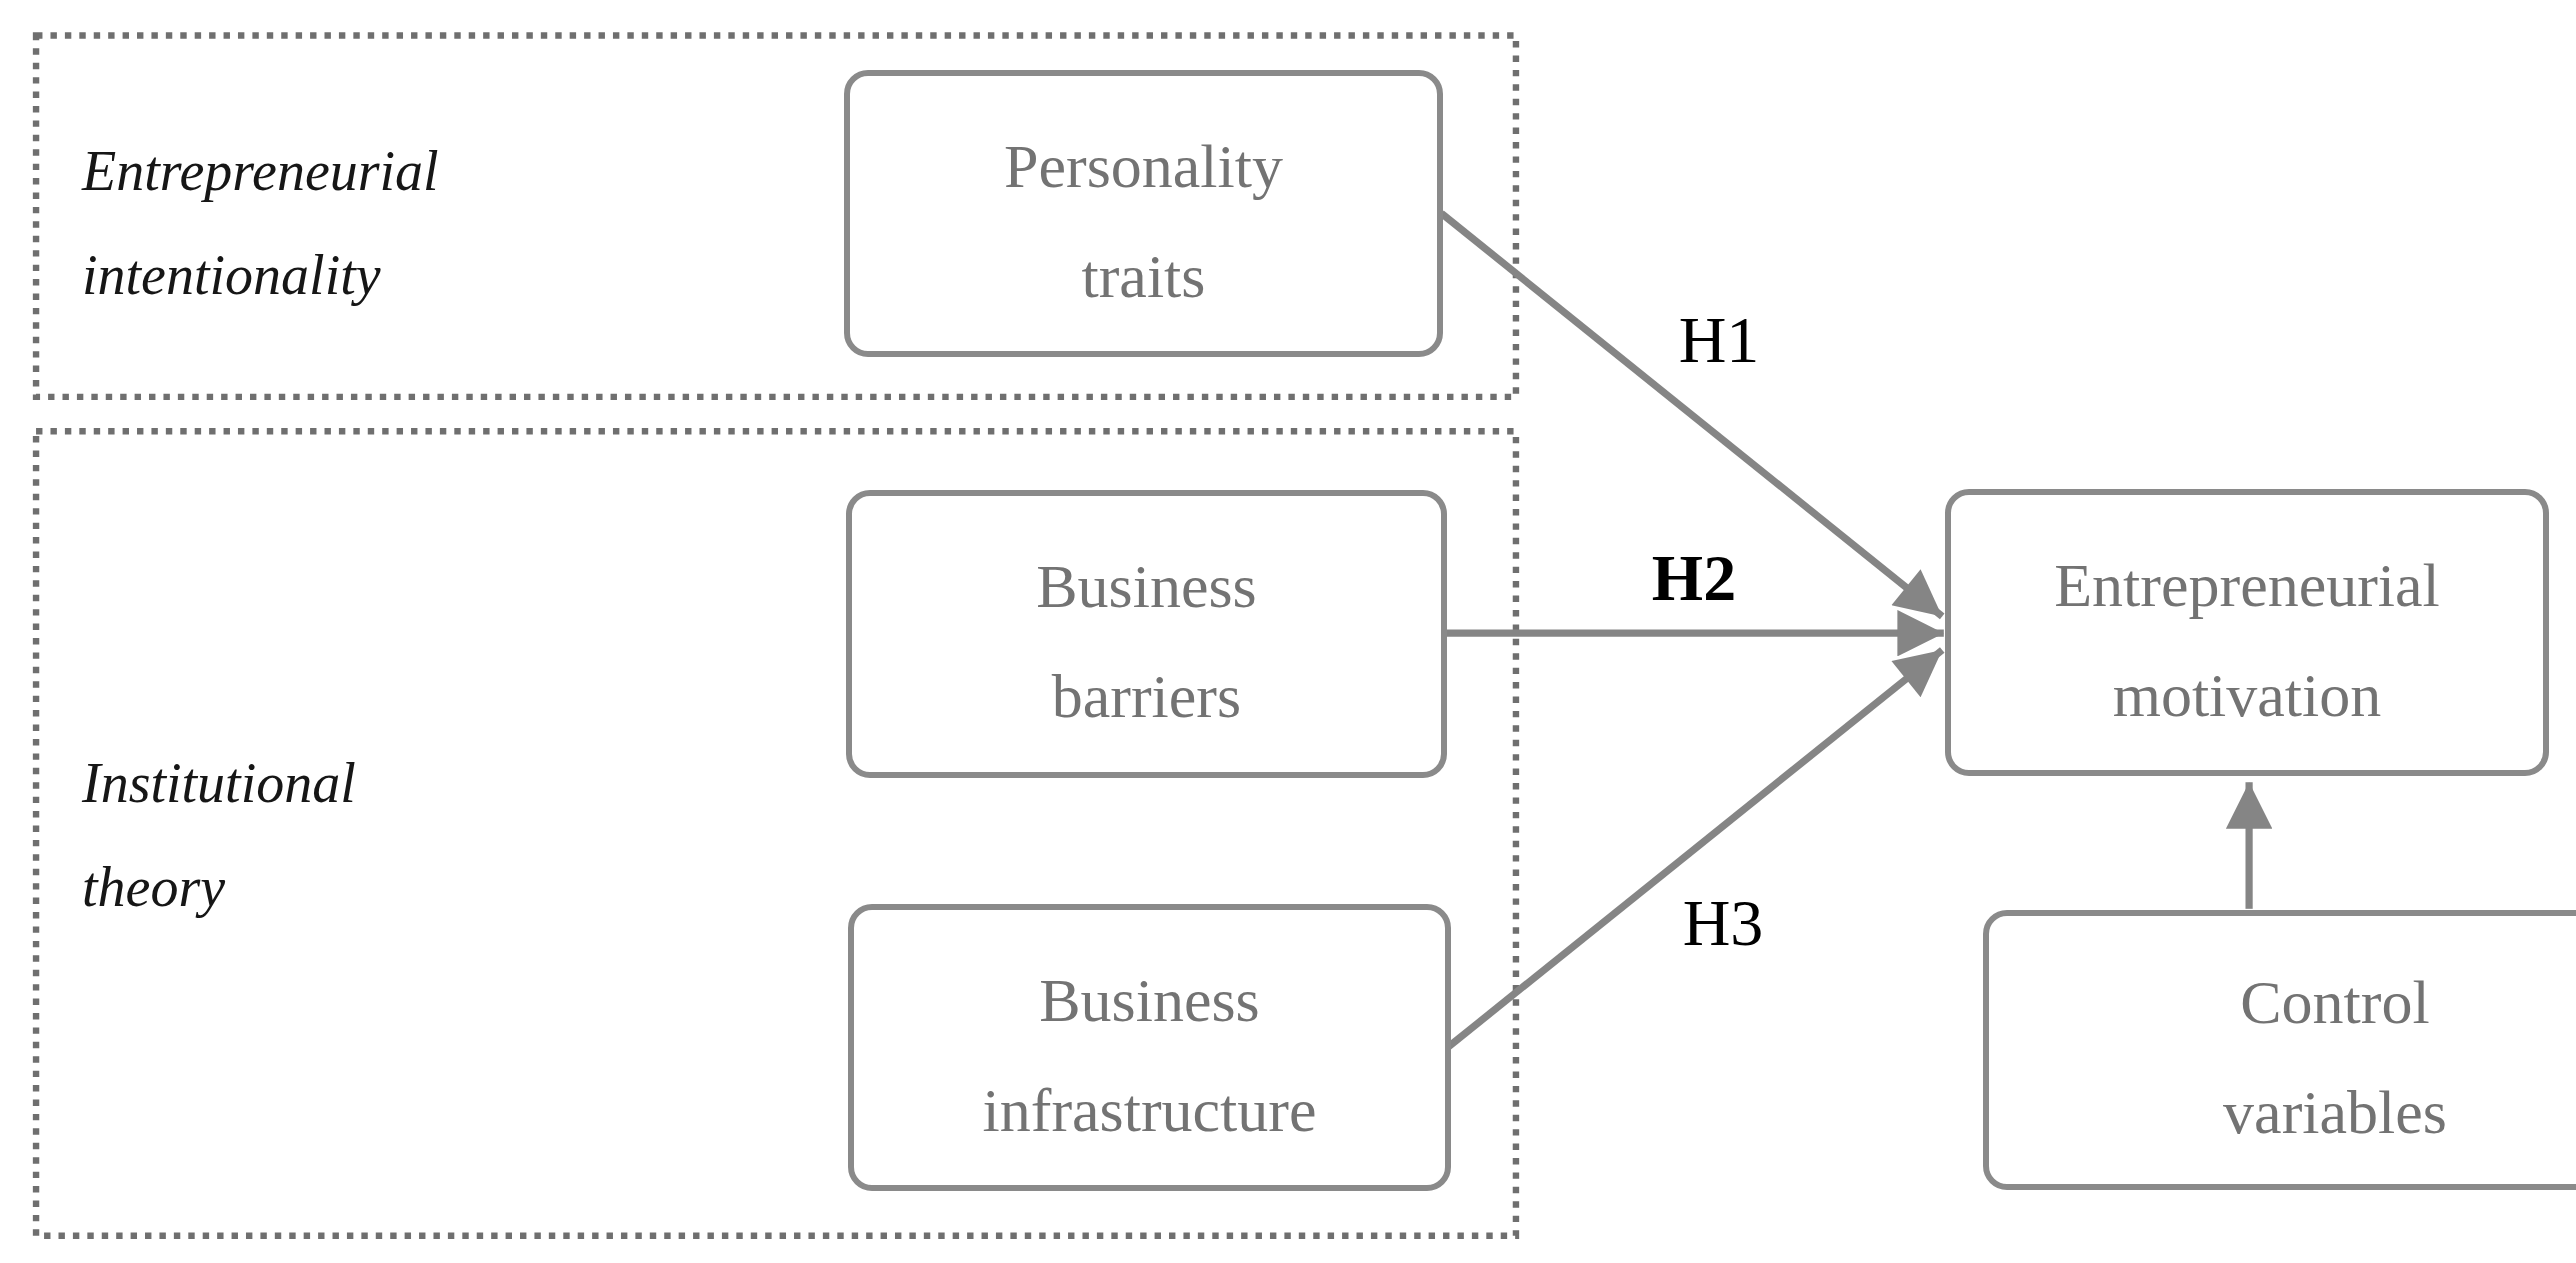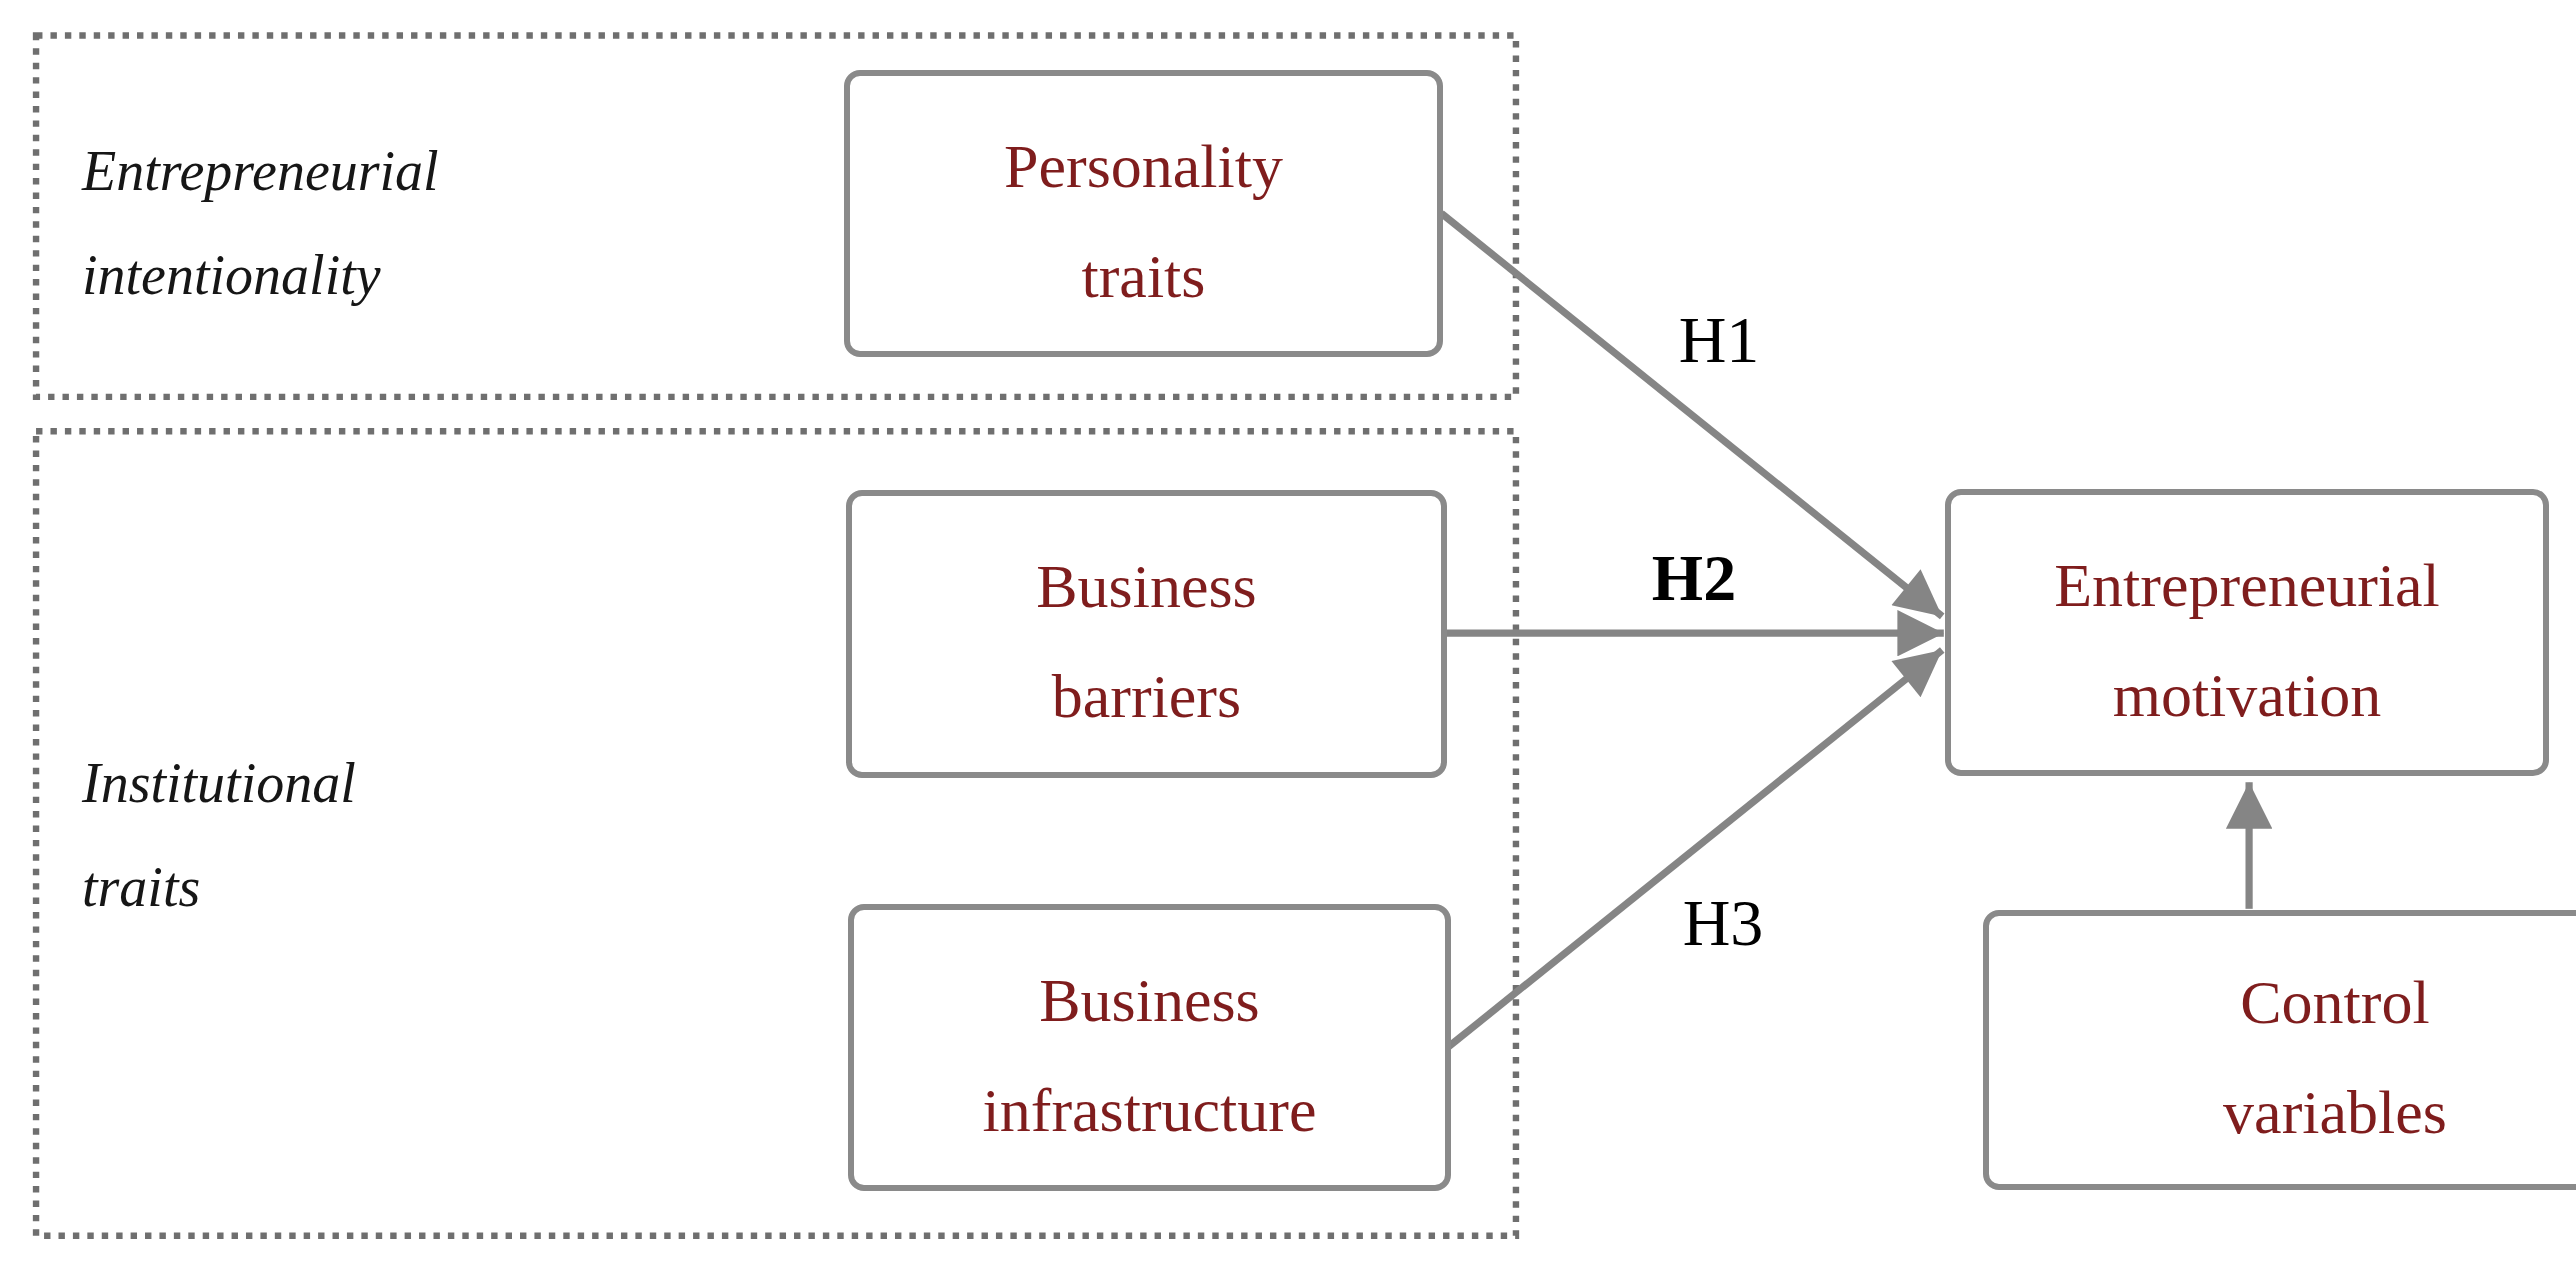--- a/index.html
+++ b/index.html
@@ -18,29 +18,29 @@
   .wires {
     position: absolute;
     left: 0;
     top: 0;
     z-index: 1;
   }
   .node {
     position: absolute;
     box-sizing: border-box;
     border: 6.4px solid #8a8a8a;
-    border-radius: 16px;
+    border-radius: 24px;
     background: #ffffff;
     display: flex;
     align-items: center;
     justify-content: center;
     text-align: center;
     font-size: 62px;
     line-height: 1.77;
-    color: #7f1d1d;
+    color: #737373;
     white-space: pre-line;
     padding-top: 16px;
     z-index: 2;
   }
   .node-personality     { left: 844px; top:   70px; width: 599px; height: 287px; }
   .node-barriers        { left: 846px; top:  490px; width: 601px; height: 288px; }
   .node-infrastructure  { left: 848px; top: 904px; width: 603px; height: 287px; }
   .node-motivation      { left: 1945px; top:  489px; width: 604px; height: 287px; }
   .node-control         { left: 1947px; top: 910px; width: 704px; height: 280px; margin-left: 36px; }
 
@@ -89,21 +89,21 @@
 
     <line x1="1808" y1="1306" x2="2424" y2="811" stroke="#858585" stroke-width="9" marker-end="url(#arrowhead)"></line>
 
     <line x1="2807" y1="1134" x2="2807" y2="976" stroke="#858585" stroke-width="9" marker-end="url(#arrowhead)"></line>
   </svg>
 
   <div class="group-label group-label-intentionality">Entrepreneurial
 intentionality</div>
 
   <div class="group-label group-label-institutional">Institutional
-traits</div>
+theory</div>
 
   <div class="node node-personality">Personality
 traits</div>
 
   <div class="node node-barriers">Business
 barriers</div>
 
   <div class="node node-infrastructure">Business
 infrastructure</div>
 

